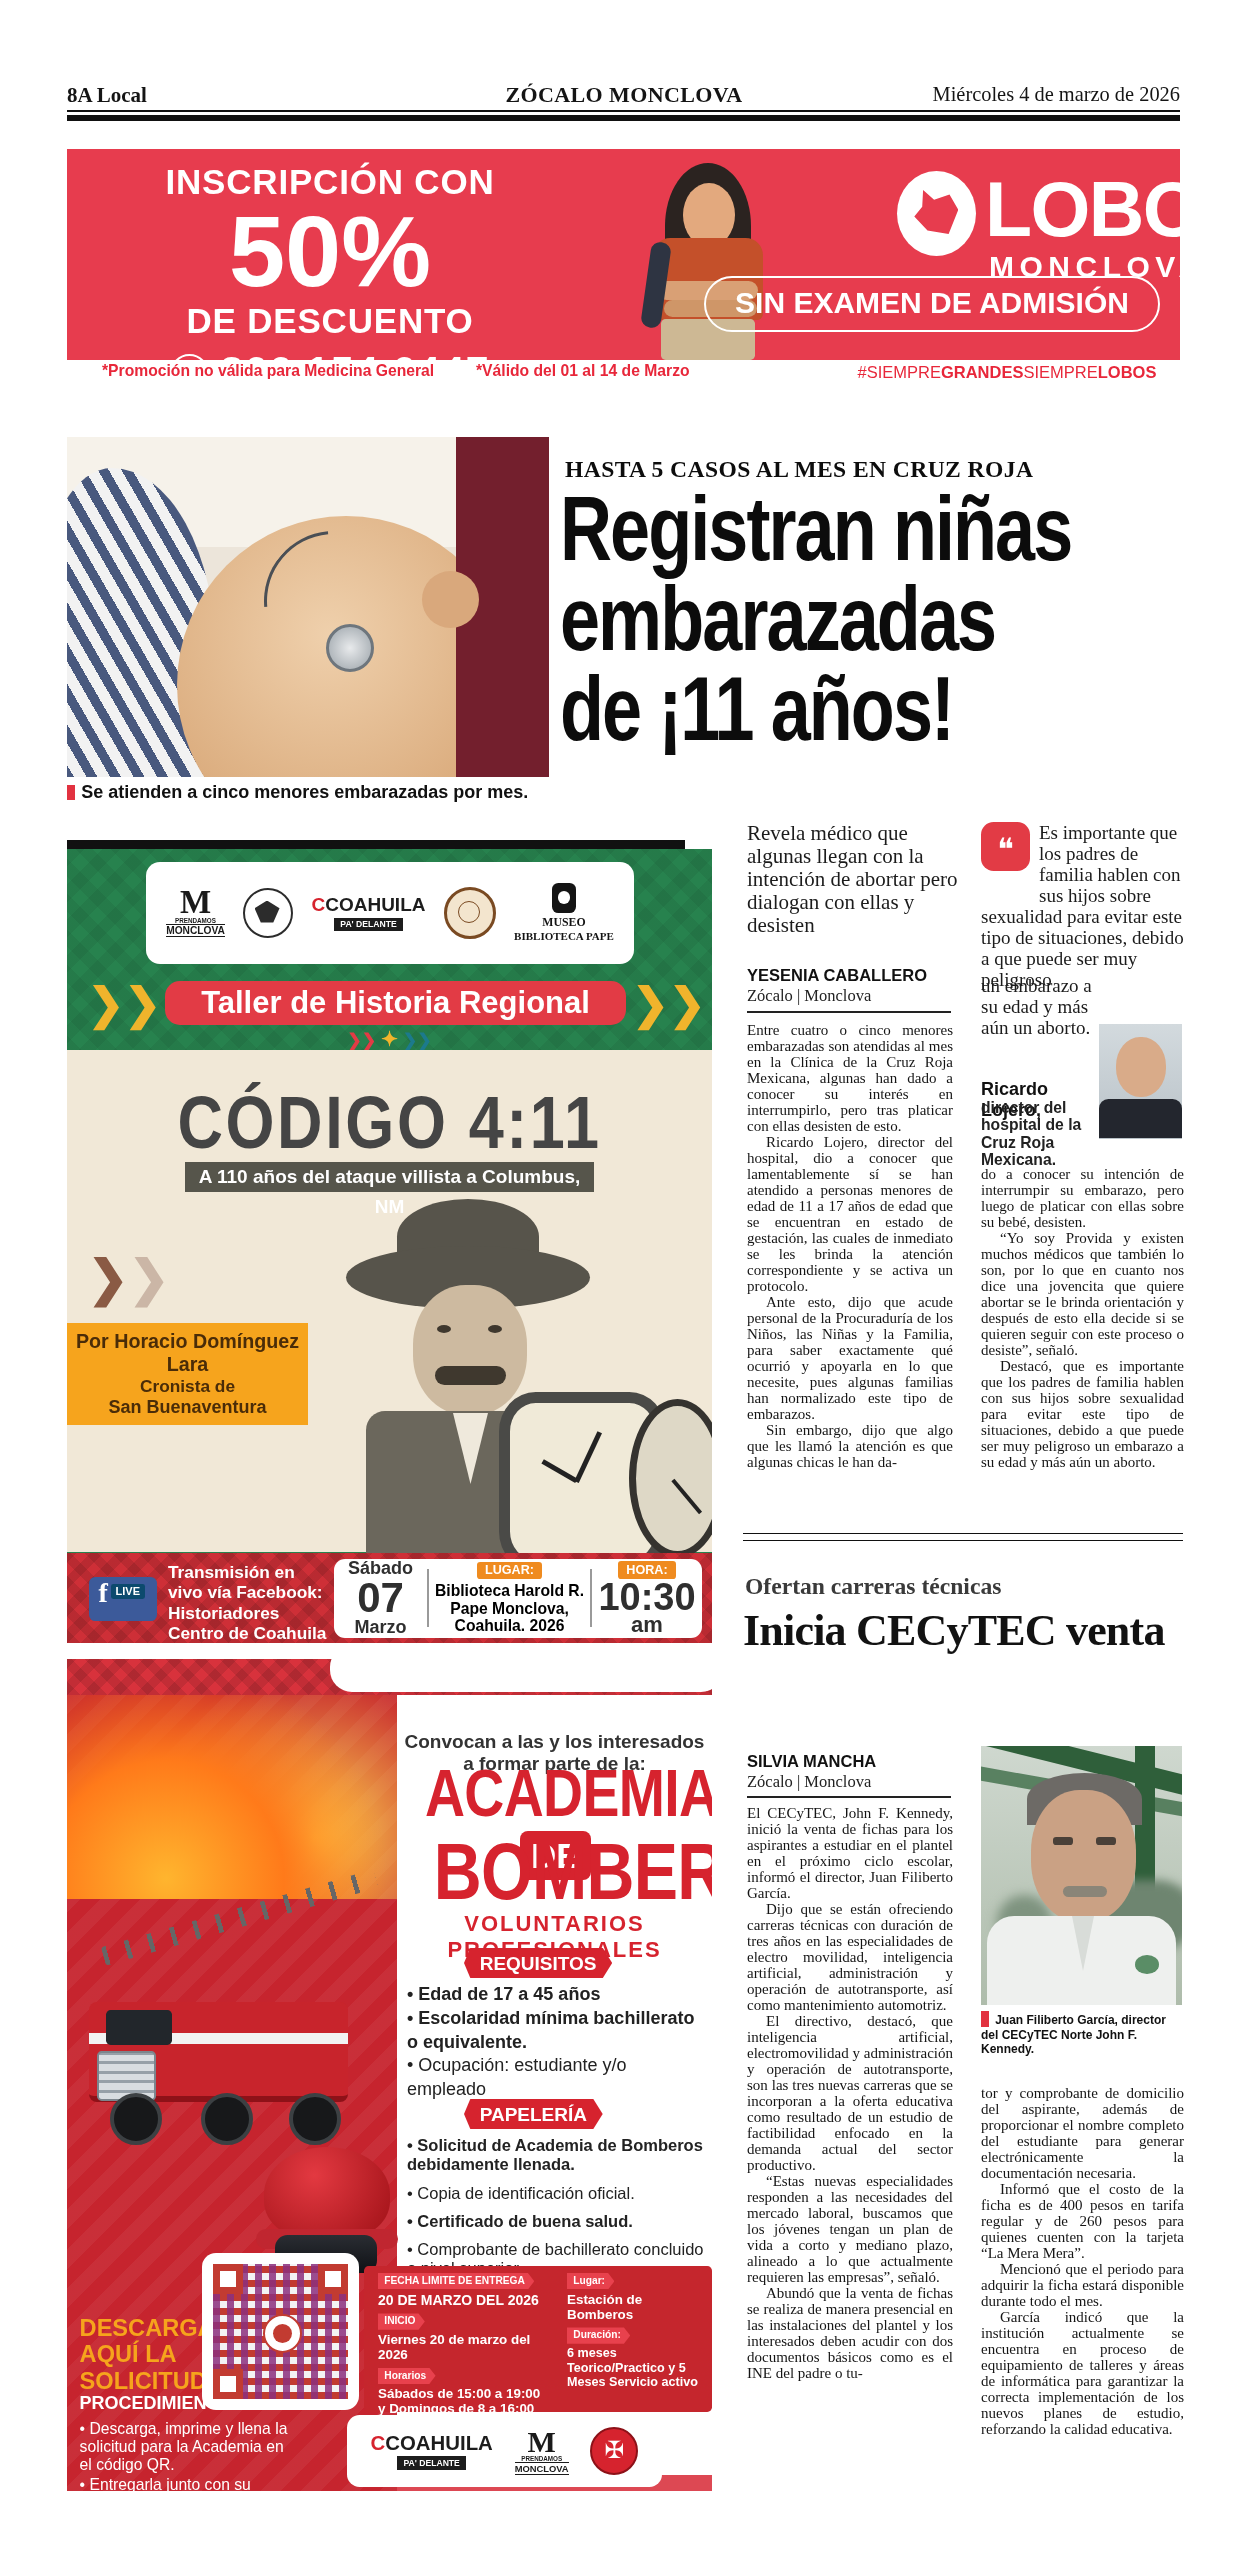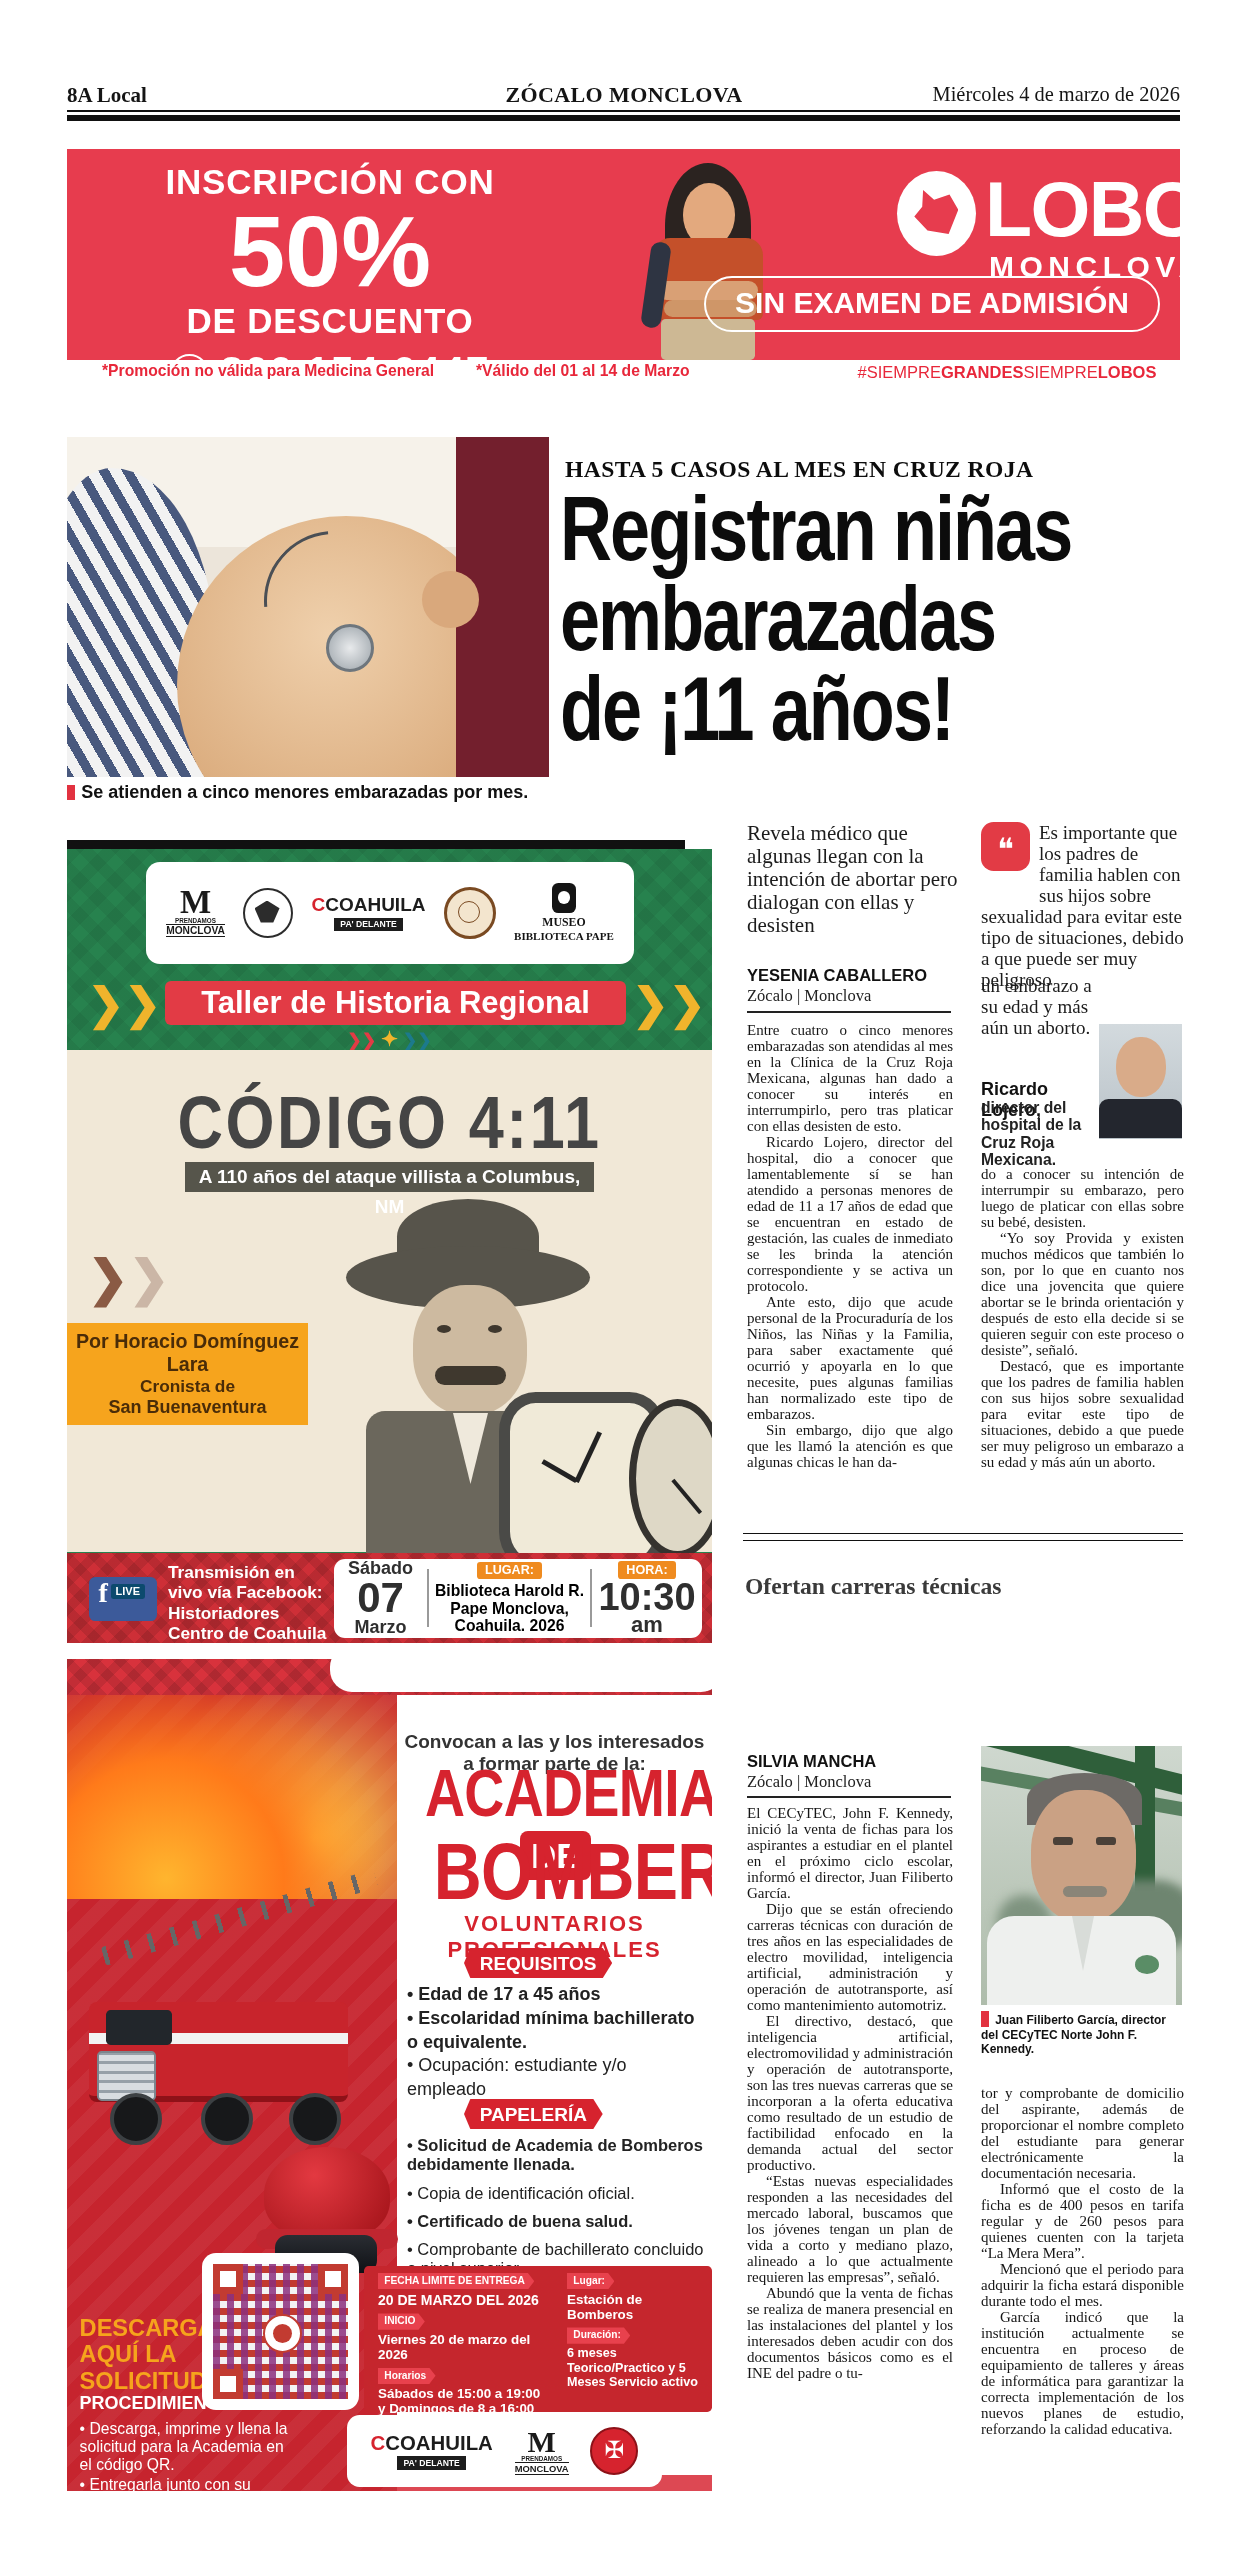--- a/index.html
+++ b/index.html
@@ -157,21 +157,21 @@
       <div style="text-align:center;">
         <div style="margin:0 auto 2.4px;width:23.6px;height:30px;background:#141414;border-radius:6.3px;position:relative;">
           <div class="abs" style="left:5.5px;top:8.6px;width:12.6px;height:12.6px;background:#fff;border-radius:50%;"></div>
         </div>
         <div class="serif" style="font-size:11.8px;font-weight:700;color:#141414;">MUSEO</div>
         <div class="serif" style="font-size:11px;font-weight:700;color:#141414;">BIBLIOTECA PAPE</div>
       </div>
     </div>
 
     <div class="abs sans" style="left:20.4px;top:129px;font-size:44px;font-weight:900;color:#f0b42c;">❯❯</div>
-    <div class="abs" style="left:98px;top:132px;width:461px;height:44px;background:#e23b45;border-radius:6px;">
+    <div class="abs" style="left:98px;top:132px;width:461px;height:44px;background:#e23b45;border-radius:15px;">
       <div class="sans" style="text-align:center;color:#fff;font-size:31px;font-weight:800;line-height:44px;">Taller de Historia Regional</div>
     </div>
     <div class="abs sans" style="left:565px;top:129px;font-size:44px;font-weight:900;color:#f0b42c;">❯❯</div>
 
     <div class="abs sans" style="left:0;top:178px;width:645px;text-align:center;font-size:17.3px;font-weight:900;">
       <span style="color:#e23b45;">❯❯</span>
       <span style="color:#f0b42c;font-size:20.4px;">✦</span>
       <span style="color:#1c7a8c;">❯❯</span>
     </div>
 
@@ -350,21 +350,21 @@
       </div>
       <div style="width:44px;height:44px;background:#d6232e;border:2.4px solid #8d1118;border-radius:50%;color:#fff;font-size:23.6px;text-align:center;line-height:42px;">✠</div>
     </div>
 
     <div class="abs" style="left:0;top:816px;width:645px;height:15.7px;background:#dd4853;z-index:0;"></div>
   </div>
 
   <div class="abs" style="left:743px;top:1533px;width:440px;height:5.5px;border-top:1.6px solid #111;border-bottom:1.6px solid #111;"></div>
   <div class="abs serif" style="left:745px;top:1573px;font-size:23.6px;font-weight:700;color:#3a3a3a;">Ofertan carreras técnicas</div>
   <div class="abs serif" style="left:743px;top:1607px;width:472px;font-size:44px;font-weight:700;line-height:1.08;letter-spacing:-0.8px;color:#121212;">
-    <br>
+    <span>Inicia CECyTEC venta</span><br>
   </div>
 
   <div class="abs sans" style="left:747px;top:1752px;font-size:16.5px;font-weight:700;color:#111;">SILVIA MANCHA</div>
   <div class="abs serif" style="left:747px;top:1772px;font-size:16.5px;color:#222;">Zócalo | Monclova</div>
   <div class="abs" style="left:747px;top:1796px;width:204px;height:1.6px;background:#222;"></div>
 
   <div class="abs just" style="left:747px;top:1805px;width:206px;">
     <p>El CECyTEC, John F. Kennedy, inició la venta de fichas para los aspirantes a estudiar en el plantel en el próximo ciclo escolar, informó el director, Juan Filiberto García.</p>
     <p>Dijo que se están ofreciendo carreras técnicas con duración de tres años en las especialidades de electro movilidad, inteligencia artificial, administración y operación de autotransporte, así como mantenimiento automotriz.</p>
     <p>El directivo, destacó, que inteligencia artificial, electromovilidad y administración y operación de autotransporte, son las tres nuevas carreras que se incorporan a la oferta educativa como resultado de un estudio de factibilidad enfocado en la demanda actual del sector productivo.</p>

